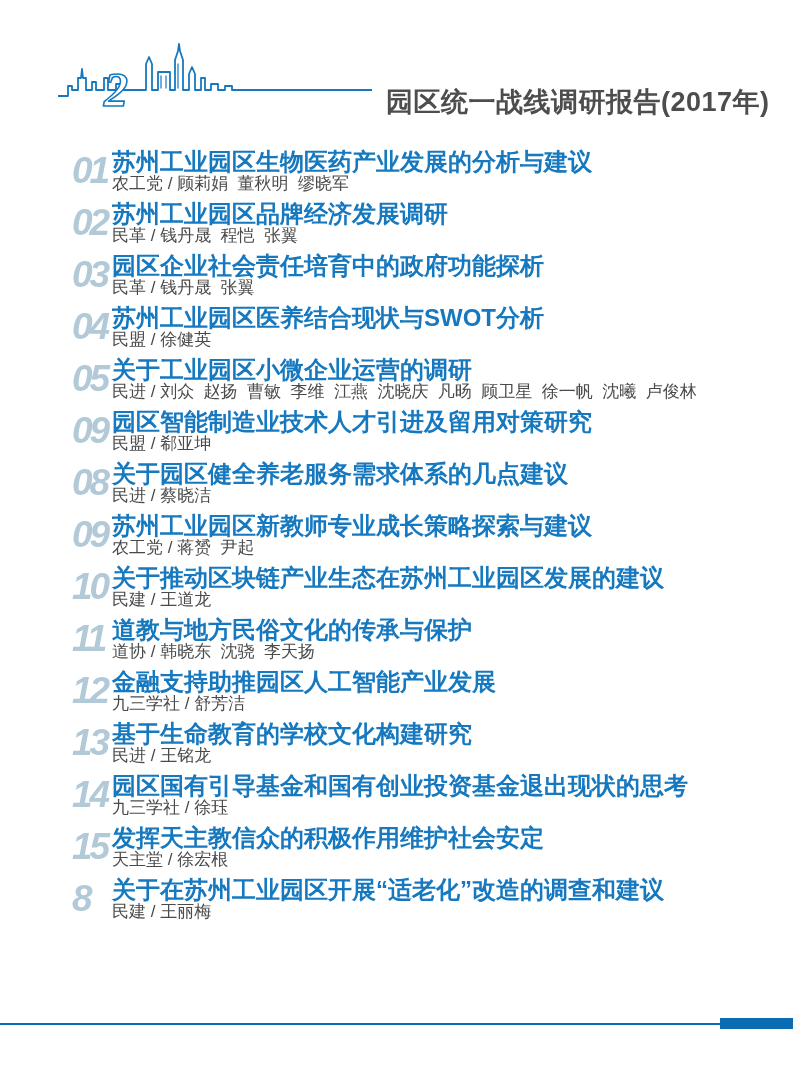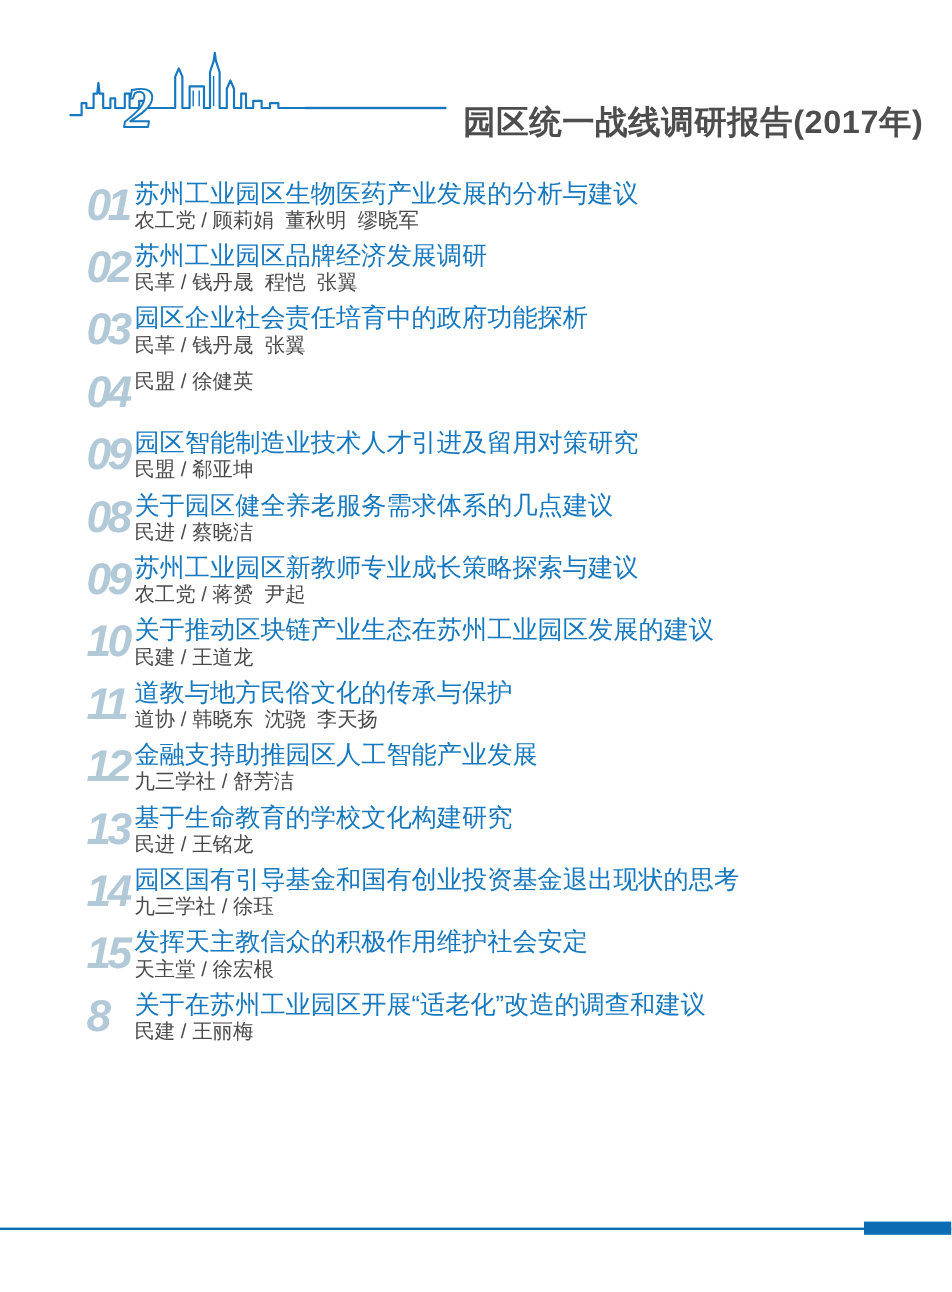--- a/index.html
+++ b/index.html
@@ -63,23 +63,23 @@
     font-size: 37px;
     line-height: 38px;
     font-weight: bold;
     font-style: italic;
     letter-spacing: -3px;
     color: var(--num-color, #b2c9d8);
     margin-top: 1px;
   }
   .txt { flex: 1 1 auto; min-width: 0; }
   .title {
-    font-size: 21px;
+    font-size: 24px;
     line-height: 22px;
-    font-weight: normal;
+    font-weight: bold;
     color: var(--accent, #1678be);
     white-space: nowrap;
   }
   .authors {
     font-size: 17px;
     line-height: 16px;
     margin-top: 3px;
     color: var(--author-text, #4a4a4a);
     white-space: pre;
   }
@@ -146,24 +146,32 @@
       <div class="num">03</div>
       <div class="txt">
         <div class="title">园区企业社会责任培育中的政府功能探析</div>
         <div class="authors">民革 / 钱丹晟  张翼</div>
       </div>
     </div>
 
     <div class="item">
       <div class="num">04</div>
       <div class="txt">
+        <div class="title">苏州工业园区医养结合现状与SWOT分析</div>
         <div class="authors">民盟 / 徐健英</div>
       </div>
     </div>
 
+    <div class="item">
+      <div class="num">05</div>
+      <div class="txt">
+        <div class="title">关于工业园区小微企业运营的调研</div>
+        <div class="authors">民进 / 刘众  赵扬  曹敏  李维  江燕  沈晓庆  凡旸  顾卫星  徐一帆  沈曦  卢俊林</div>
+      </div>
+    </div>
 
     <div class="item">
       <div class="num">09</div>
       <div class="txt">
         <div class="title">园区智能制造业技术人才引进及留用对策研究</div>
         <div class="authors">民盟 / 郗亚坤</div>
       </div>
     </div>
 
 

